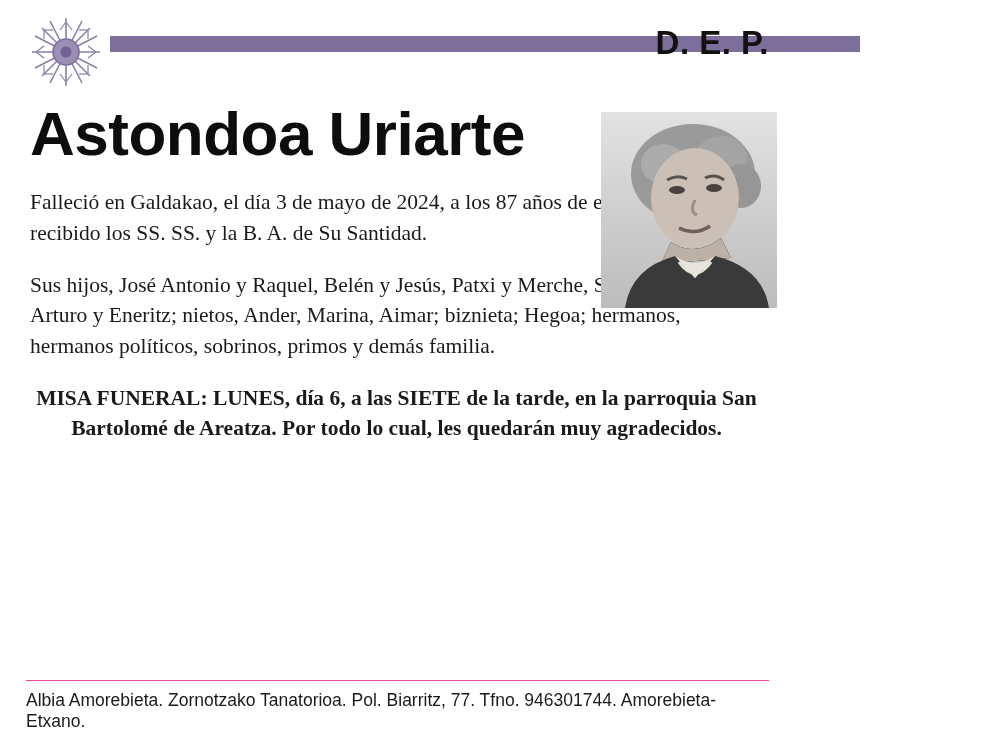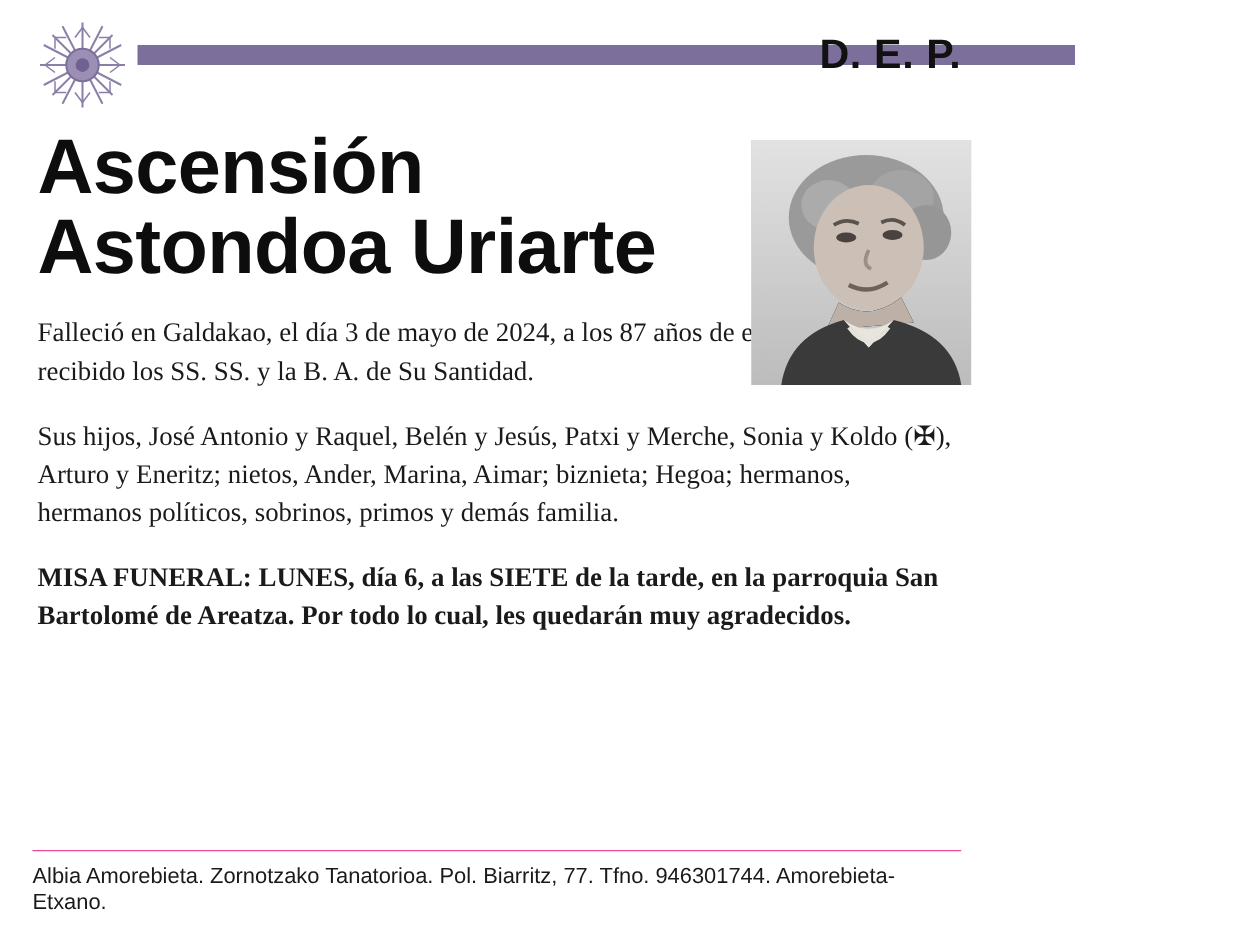--- a/index.html
+++ b/index.html
@@ -96,20 +96,21 @@
     font-family: Liberation Serif, serif;
   }
   .para {
     font-size: 21.5px;
     line-height: 1.42;
     color: #1a1a1a;
     margin-bottom: 12px;
   }
   .para.bold {
     font-weight: bold;
+    text-align: center;
   }
 
   
   .footer {
     position: absolute;
     left: 26px;
     right: 26px;
     bottom: 14px;
     font-size: 17.5px;
     color: #1a1a1a;
@@ -191,21 +192,20 @@
       <path d="M70 130 q24 16 50 -4 l10 20 -70 6 z" fill="#bcae a4"></path>
       <path d="M70 130 q24 16 50 -4 l10 20 -70 6 z" fill="#bdb0a6"></path>
       <path d="M24 196 q6 -40 50 -52 l20 22 20 -22 q48 12 54 52 z" fill="#3a3a3a"></path>
       <path d="M74 144 l20 22 20 -22 q-20 14 -40 0 z" fill="#e8e4de"></path>
 
       <path d="M78 150 q16 22 32 0" stroke="#e6e2dc" stroke-width="3" fill="none"></path>
     </svg>
   </div>
 
   <div class="name-block">
-    <div class="name-line">Ascensión</div>
     <div class="name-line">Astondoa Uriarte</div>
   </div>
 
 
   <div class="body-text">
     <p class="para">Falleció en Galdakao, el día 3 de mayo de 2024, a los 87 años de edad, habiendo recibido los SS. SS. y la B. A. de Su Santidad.</p>
     <p class="para">Sus hijos, José Antonio y Raquel, Belén y Jesús, Patxi y Merche, Sonia y Koldo (✠), Arturo y Eneritz; nietos, Ander, Marina, Aimar; biznieta; Hegoa; hermanos, hermanos políticos, sobrinos, primos y demás familia.</p>
     <p class="para bold">MISA FUNERAL: LUNES, día 6, a las SIETE de la tarde, en la parroquia San Bartolomé de Areatza. Por todo lo cual, les quedarán muy agradecidos.</p>
   </div>
 

